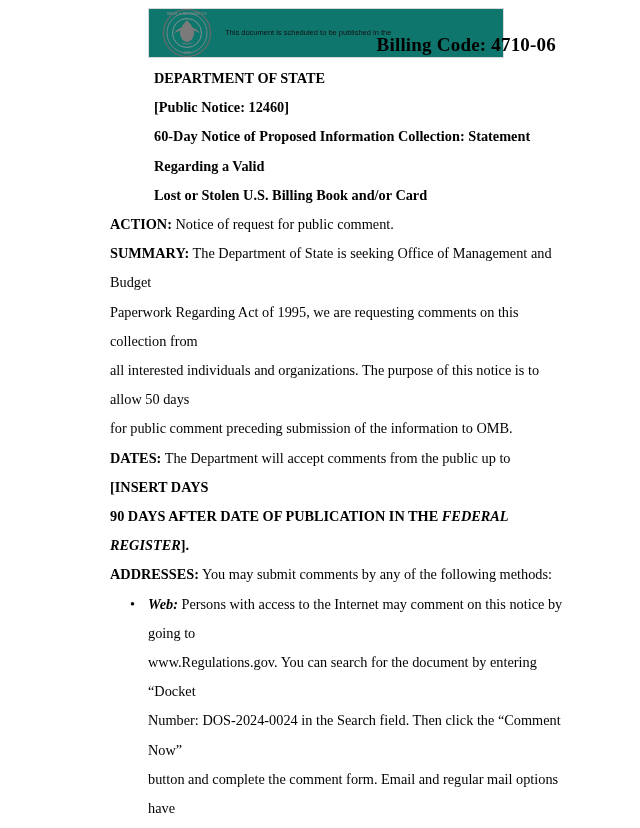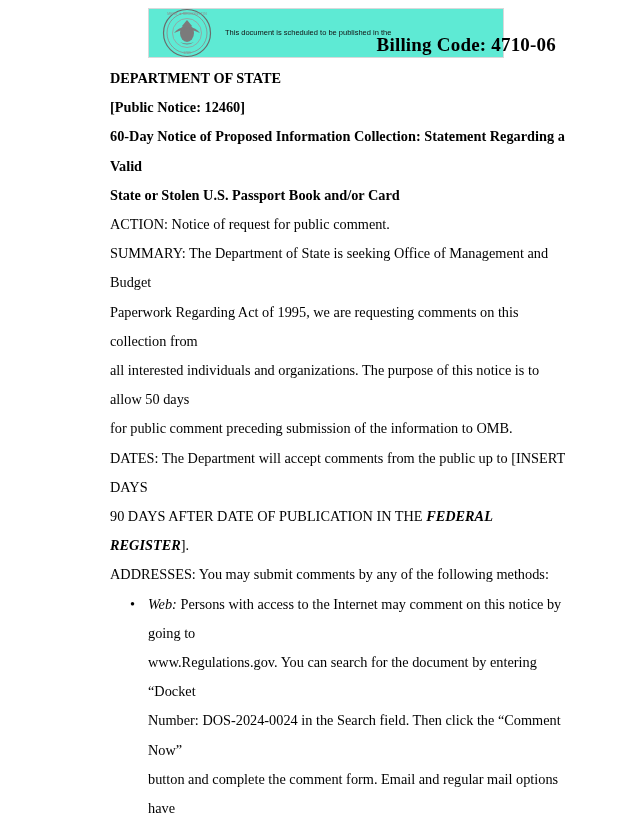--- a/index.html
+++ b/index.html
@@ -23,21 +23,21 @@
     padding: 0;
   }
 
   
   .stamp {
     position: absolute;
     left: 148px;
     top: 8px;
     width: 356px;
     height: 50px;
-    background: #5eead4;
+    background: #0f766e;
     border: 1px solid #d8d9da;
     box-sizing: border-box;
     display: flex;
     align-items: center;
     padding-left: 76px;
     padding-right: 4px;
   }
   .stamp-text {
     font-family: "Liberation Sans", sans-serif;
     font-size: 7.5px;
@@ -78,23 +78,23 @@
     left: 110px;
     top: 64px;
     width: 460px;
   }
   p.line {
     margin: 0;
     font-size: 14.3px;
     line-height: 29.2px;
     text-align: left;
   }
-  p.bold { font-weight: bold; }
-  .b { font-weight: normal; }
-  .i { font-style: italic; }
+  p.bold { font-weight: bold; margin-left: 44px; }
+  .b { font-weight: bold; }
+  .i { font-style: italic; font-weight: bold; }
   .bi { font-weight: bold; font-style: italic; }
 
   
   .bullet-row {
     position: relative;
     padding-left: 38px;
   }
   .bullet-row .dot {
     position: absolute;
     left: 20px;
@@ -138,21 +138,21 @@
 
   <div class="billing">Billing Code: 4710-06</div>
 
   <div class="body-col">
 
     <p class="line bold">DEPARTMENT OF STATE</p>
 
     <p class="line bold">[Public Notice: 12460]</p>
 
     <p class="line bold">60-Day Notice of Proposed Information Collection: Statement Regarding a Valid</p>
-    <p class="line bold">State or Stolen U.S. Passport Book and/or Card</p>
+    <p class="line bold">Lost or Stolen U.S. Billing Book and/or Card</p>
 
     <p class="line">
       <span class="b">ACTION:</span>
       <span>Notice of request for public comment.</span>
     </p>
 
     <p class="line">
       <span class="b">SUMMARY:</span>
       <span>The Department of State is seeking Office of Management and Budget</span>
     </p>

